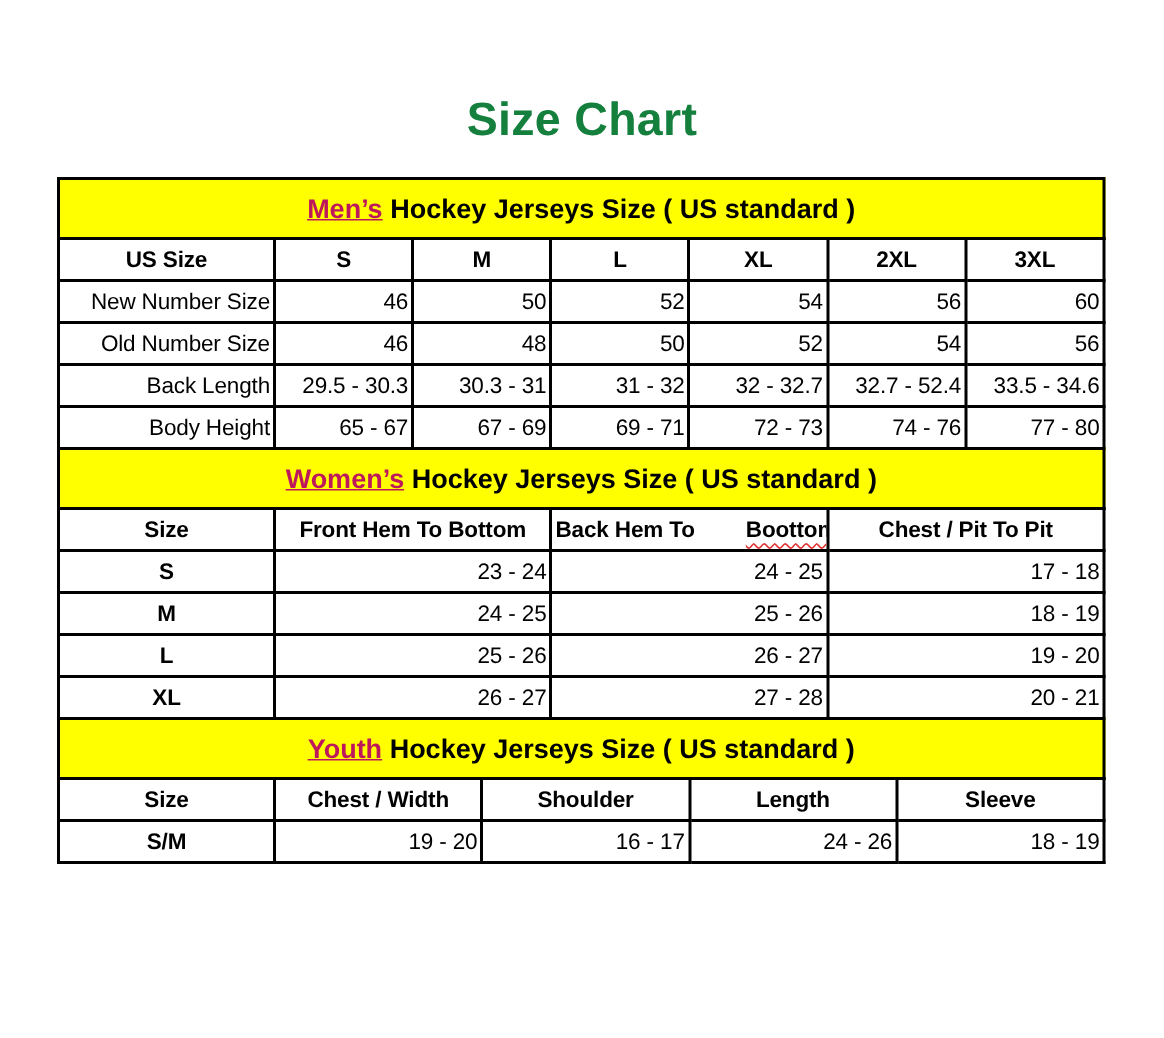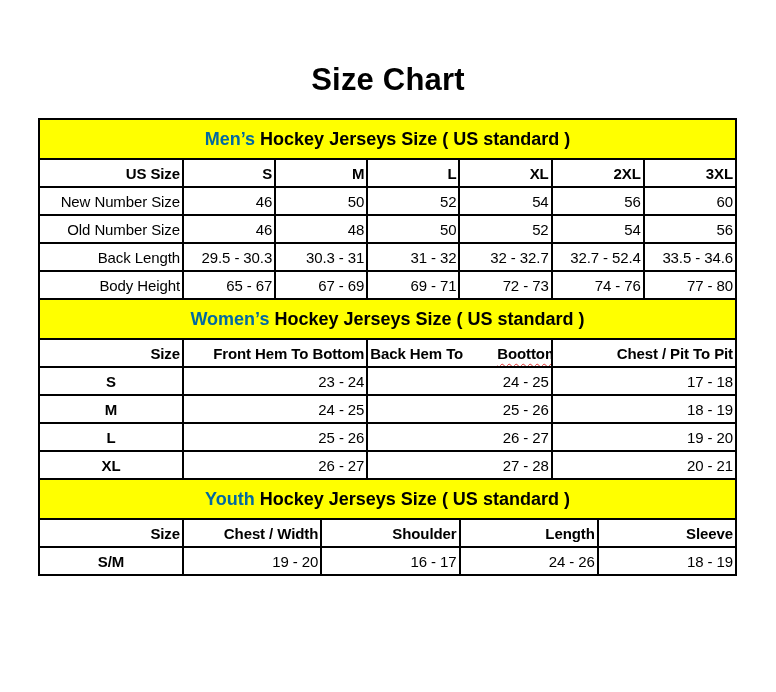--- a/index.html
+++ b/index.html
@@ -11,59 +11,59 @@
     font-family: "Liberation Sans", sans-serif;
     color: #000000;
     overflow: hidden;
   }
   .title {
     margin: 0;
     padding-top: 62px;
     text-align: center;
     font-size: 31px;
     font-weight: 700;
-    color: #000000;
+    color: #15803d;
     letter-spacing: 0.2px;
   }
   .chart-box {
     position: absolute;
     left: 38px;
     top: 118px;
     width: 699px;
   }
   .sec + .sec { margin-top: -2px; }
   .band {
     background: #ffff00;
     border: 2px solid #000000;
     text-align: center;
     font-weight: 700;
     font-size: 18px;
     line-height: 22px;
     padding: 8px 0 8px;
     color: #000000;
   }
-  .band .hl { color: #0369a1; }
+  .band .hl { color: #be185d; text-decoration: underline; }
   .tbl {
     width: 100%;
     border-collapse: collapse;
     table-layout: fixed;
     margin-top: -2px;
   }
   .tbl th, .tbl td {
     border: 2px solid #000000;
     text-align: center;
     vertical-align: middle;
     height: 26px;
     padding: 0 2px;
     font-size: 15px;
     letter-spacing: -0.1px;
     overflow: hidden;
     white-space: nowrap;
   }
-  .tbl thead th { font-weight: 700; text-align: right; }
+  .tbl thead th { font-weight: 700; }
   .tbl td { font-weight: 400; text-align: right; }
   .sec-men .tbl tbody th { font-weight: 400; text-align: right; }
   .sec-women .tbl tbody th, .sec-youth .tbl tbody th { font-weight: 700; }
   .misspelled {
     text-decoration-line: underline;
     text-decoration-style: wavy;
     text-decoration-color: #e03232;
     text-decoration-thickness: 1px;
     text-underline-offset: 4px;
     margin-left: 30px;

